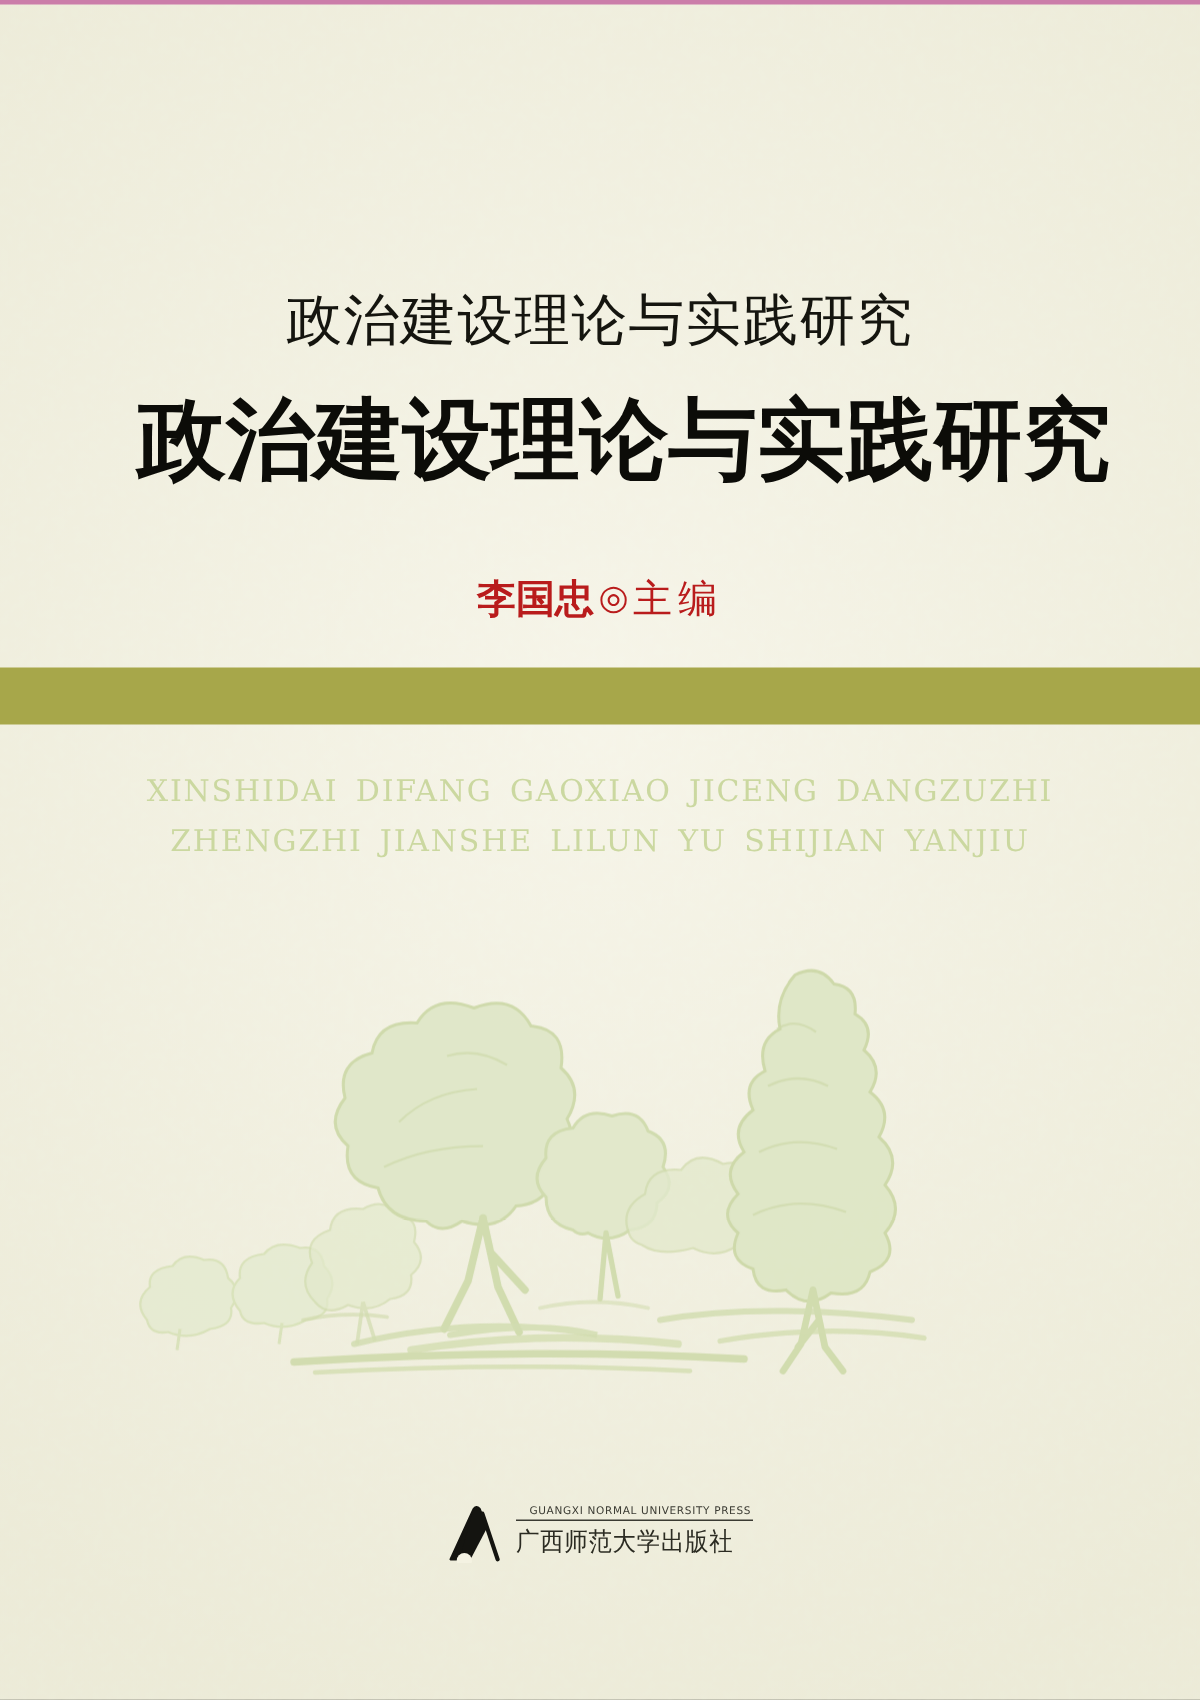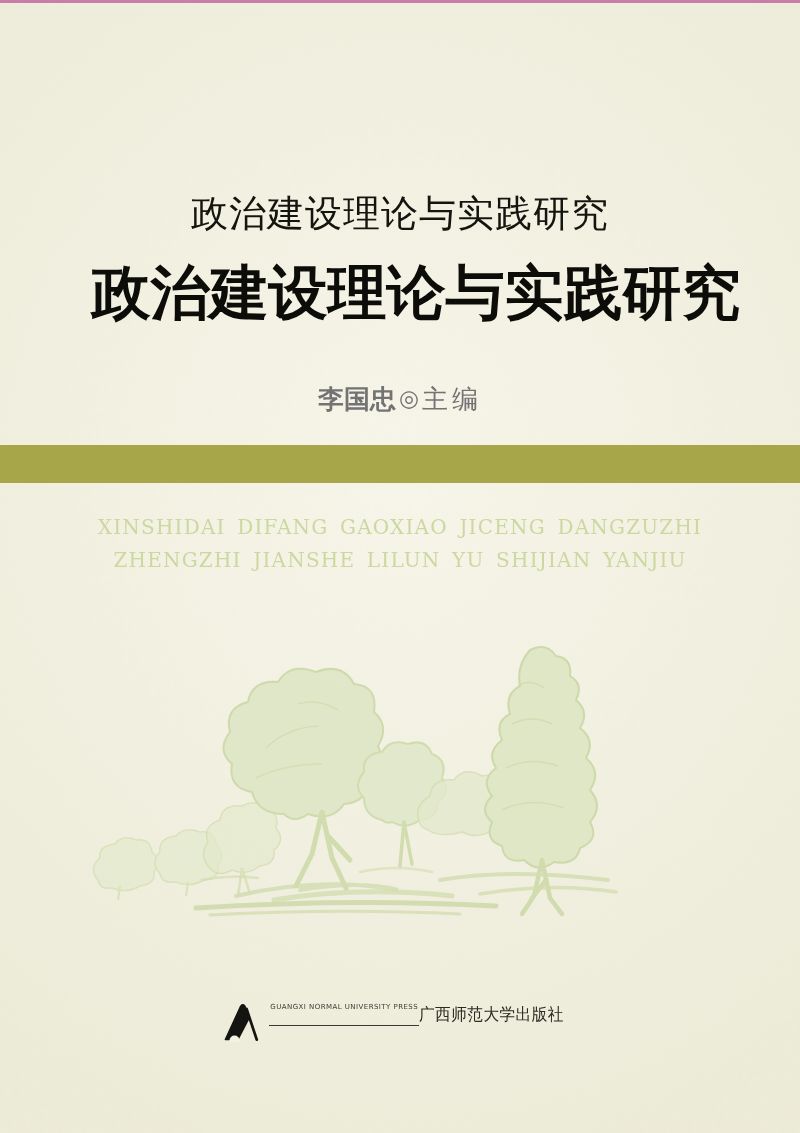--- a/index.html
+++ b/index.html
@@ -15,39 +15,39 @@
   .subtitle{
     position:absolute;top:189px;left:0;width:100%;text-align:center;
     font-size:37px;font-weight:500;letter-spacing:1px;color:#15150f;
   }
   .main-title{
     position:absolute;top:238px;left:0;width:100%;margin:16px;text-align:center;
     font-family:"DejaVu Serif","Liberation Serif",serif;
     font-size:59px;font-weight:900;letter-spacing:0;color:#0c0c08;
   }
   .author-line{position:absolute;top:382px;left:0;width:100%;text-align:center;
-    font-size:26px;color:#737373;white-space:nowrap;}
+    font-size:26px;color:#b91c1c;white-space:nowrap;}
   .author-name{font-weight:700;}
   .author-sep{font-size:23px;padding:0 3px;vertical-align:2px;}
   .author-role{font-family:"DejaVu Serif","Liberation Serif",serif;font-weight:400;letter-spacing:4px;}
   .band{position:absolute;top:445px;left:0;width:100%;height:38px;background:#a7a74a;}
   .pinyin{
     position:absolute;left:0;width:100%;text-align:center;
     font-family:"DejaVu Serif","Liberation Serif",serif;font-weight:500;
     font-size:20px;letter-spacing:1.2px;word-spacing:4px;color:#cbd8a0;
   }
   .pinyin-1{top:515px;}
   .pinyin-2{top:548px;}
   .trees{position:absolute;left:60px;top:628px;width:600px;height:315px;pointer-events:none;}
   .publisher{
     position:absolute;top:1001px;left:0;width:100%;
     display:flex;justify-content:center;align-items:flex-start;gap:9px;
   }
   .logo{width:37px;height:40px;flex:0 0 auto;margin-top:1px;}
-  .pub-text{display:flex;flex-direction:row;align-items:stretch;}
+  .pub-text{display:flex;flex-direction:column;align-items:stretch;text-align:right;}
   .pub-en{
     font-size:7px;letter-spacing:0.45px;color:#3a3a32;white-space:nowrap;
     border-bottom:1.5px solid #3a3a32;padding:2px 1px 2px 1px;
   }
   .pub-zh{
     margin-top:2px;font-family:"DejaVu Serif","Liberation Serif",serif;
     font-size:17px;letter-spacing:0.5px;color:#2b2b22;white-space:nowrap;
     transform:scaleX(0.92);transform-origin:left center;
   }
 </style>

